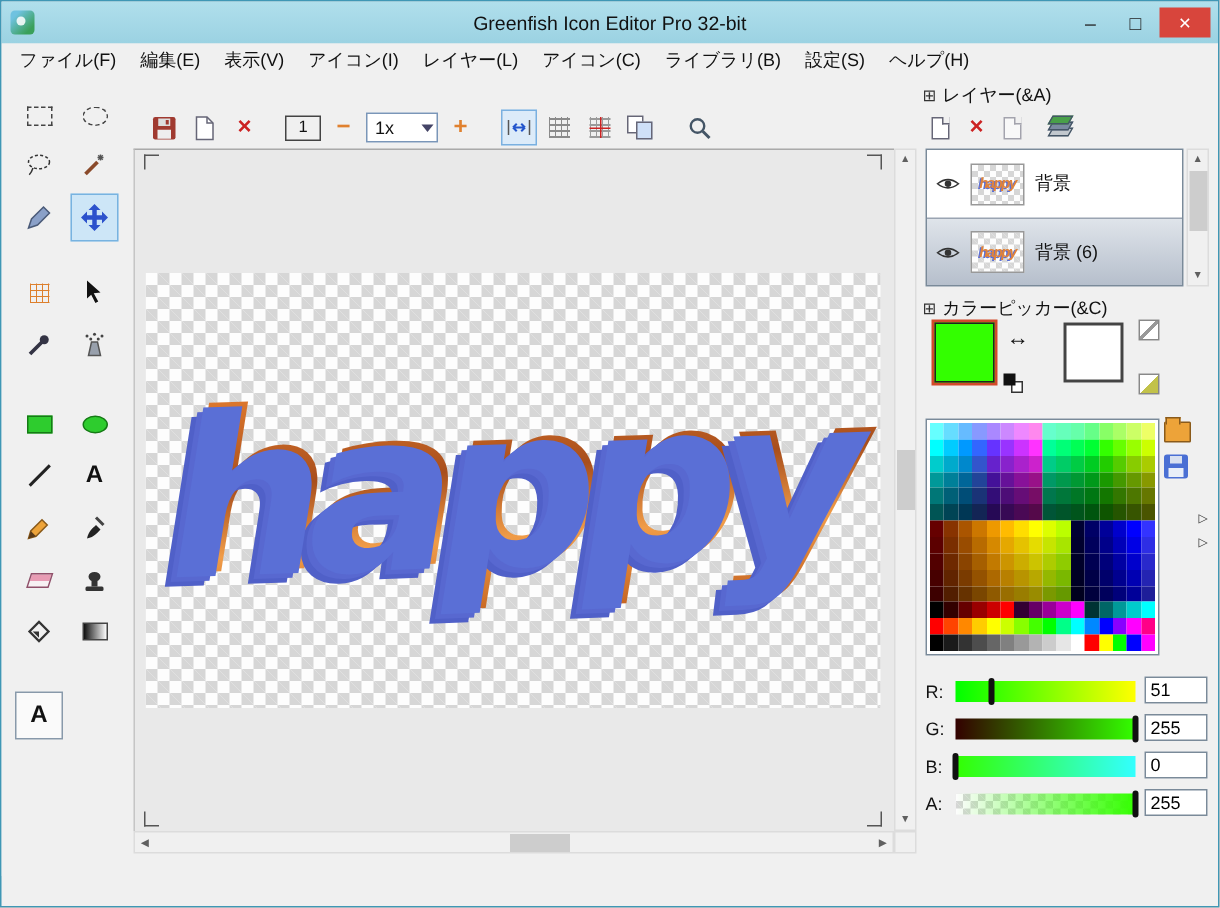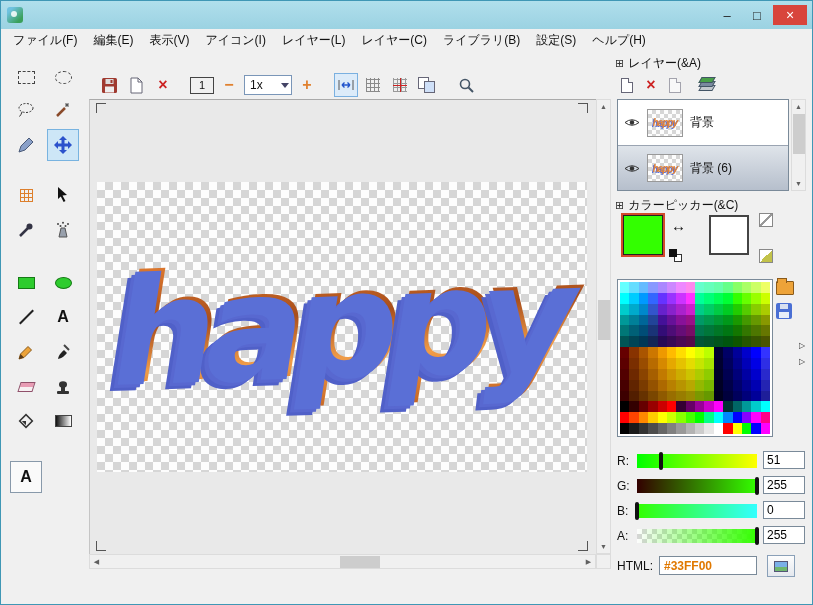--- a/index.html
+++ b/index.html
@@ -176,34 +176,35 @@
                border-top:1px solid #d9d9d9; line-height:21px; padding-left:7px; }
   svg { display:block; }
 </style>
 </head>
 <body>
 
 <div class="window">
 
   <div class="titlebar">
     <div class="app-icon"></div>
+    <div class="title-text">Greenfish Icon Editor Pro 32-bit</div>
     <div class="win-btns">
       <div class="win-btn">–</div>
       <div class="win-btn">□</div>
       <div class="win-btn close">×</div>
     </div>
   </div>
 
   <div class="menubar">
       <span class="menu-item">ファイル(F)</span>
       <span class="menu-item">編集(E)</span>
       <span class="menu-item">表示(V)</span>
       <span class="menu-item">アイコン(I)</span>
       <span class="menu-item">レイヤー(L)</span>
-      <span class="menu-item">レイヤー(C)</span>
+      <span class="menu-item">アイコン(C)</span>
       <span class="menu-item">ライブラリ(B)</span>
       <span class="menu-item">設定(S)</span>
       <span class="menu-item">ヘルプ(H)</span>
     </div>
 
   <div class="toolbox">
     <div class="tool" style="left:9px;top:10px">
         <div class="dash-rect"></div>
       </div>
     <div class="tool" style="left:46px;top:10px">
@@ -728,22 +729,15 @@
     </div>
     <div class="slider-row" style="top:475px">
       <span class="slabel">A:</span>
       <div class="track checker">
           <div class="grad" style="background: linear-gradient(to right, rgba(51, 255, 0, 0), rgb(51, 255, 0));"></div>
           <div class="thumb" style="left: 100%;"></div>
         </div>
       <input class="valbox" value="255" style="">
     </div>
 
-    <div class="html-row">
-      <span class="slabel">HTML:</span>
-      <input class="html-input" value="#33FF00" style="color: rgb(224, 120, 0);">
-      <div class="imgbtn">
-          <div class="pic"></div>
-        </div>
-    </div>
   </div>
 
 </div>
 
 </body></html>

